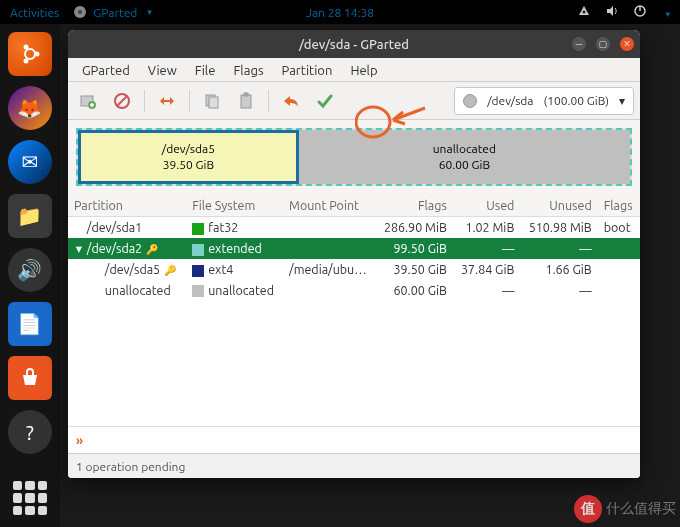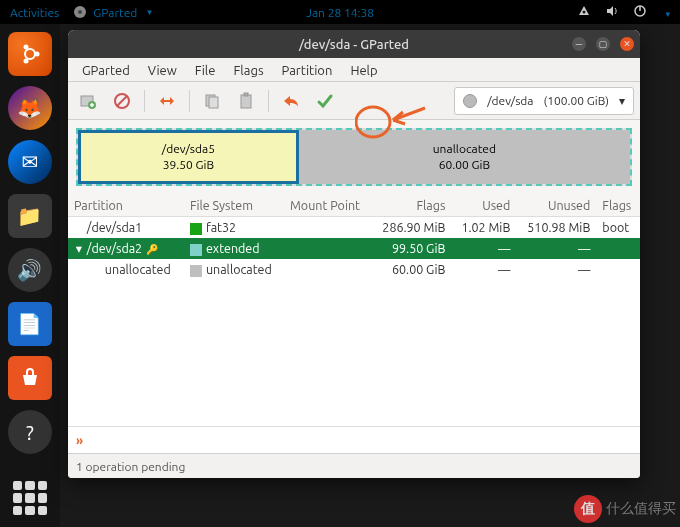--- a/index.html
+++ b/index.html
@@ -325,20 +325,29 @@
           <tr class="selected">
             <td style="padding-left:6px"><span class="rowcaret">▾</span> /dev/sda2<span class="key-ico">🔑</span></td>
             <td><span class="fs-swatch" style="background:#7fd0c9"></span>extended</td>
             <td></td>
             <td class="r">99.50 GiB</td>
             <td class="r">—</td>
             <td class="r">—</td>
             <td></td>
           </tr>
           <tr>
+            <td style="padding-left:24px"><span class="rowcaret"></span> /dev/sda5<span class="key-ico">🔑</span></td>
+            <td><span class="fs-swatch" style="background:#1a2a7c"></span>ext4</td>
+            <td>/media/ubu…</td>
+            <td class="r">39.50 GiB</td>
+            <td class="r">37.84 GiB</td>
+            <td class="r">1.66 GiB</td>
+            <td></td>
+          </tr>
+          <tr>
             <td style="padding-left:24px"><span class="rowcaret"></span> unallocated</td>
             <td><span class="fs-swatch" style="background:#bfbfbf"></span>unallocated</td>
             <td></td>
             <td class="r">60.00 GiB</td>
             <td class="r">—</td>
             <td class="r">—</td>
             <td></td>
           </tr>
         </tbody>
     </table>

